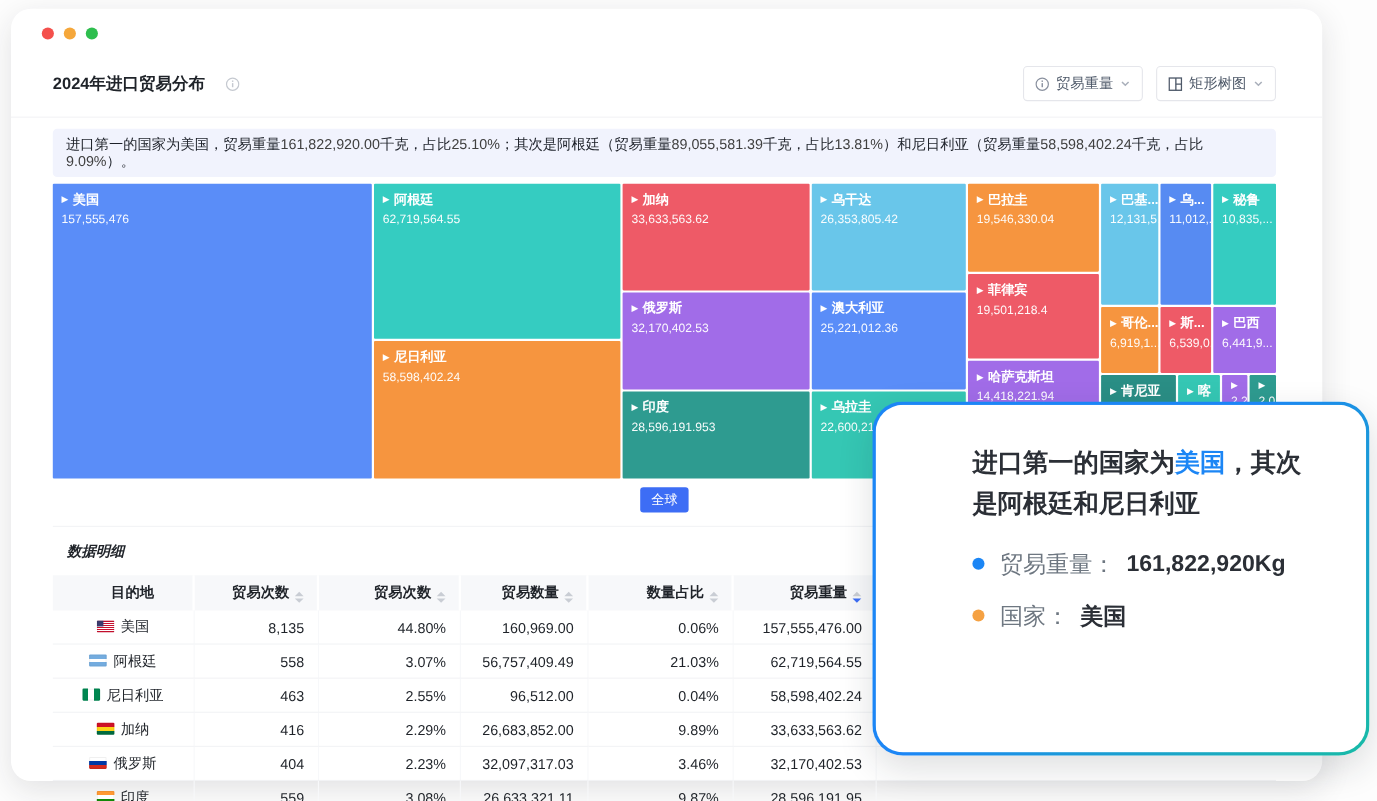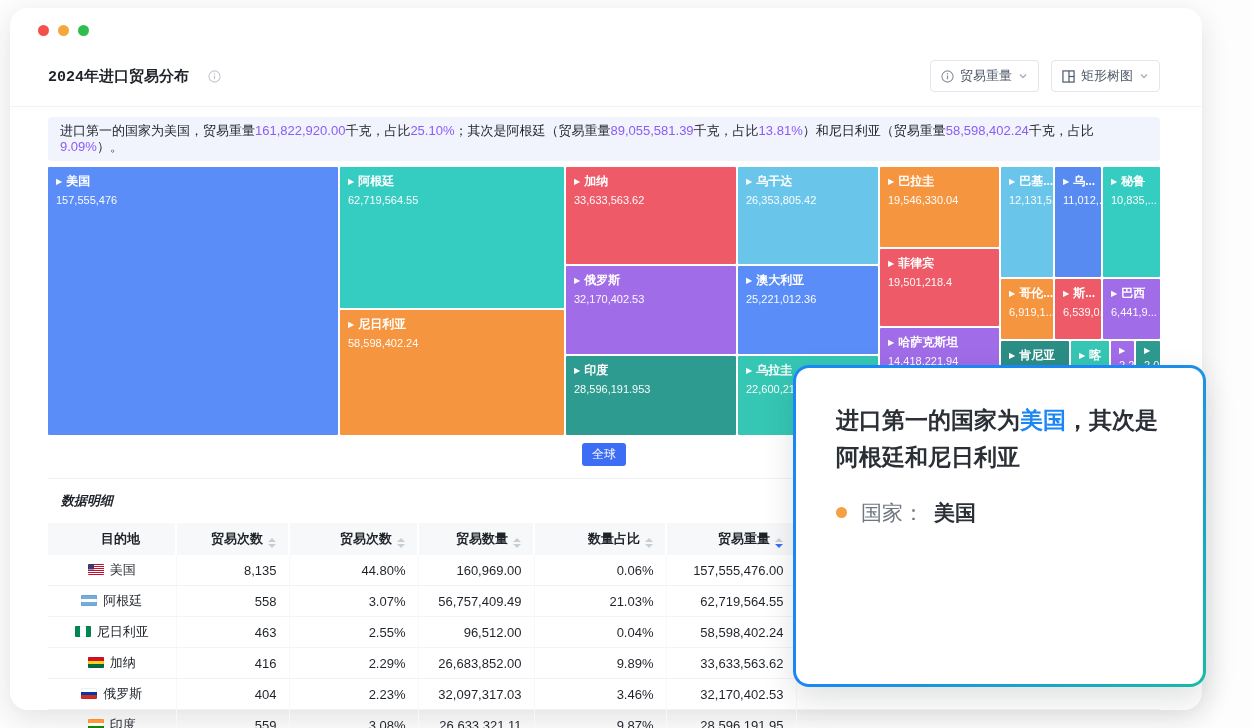--- a/index.html
+++ b/index.html
@@ -4,28 +4,28 @@
 <style>
   html,body{margin:0;padding:0;width:1252px;height:728px;overflow:hidden;
     background:#fdfdfd;font-family:"Liberation Sans","DejaVu Sans",sans-serif;}
   .window{position:absolute;left:10px;top:8px;width:1192px;height:702px;background:#fff;
     border-radius:18px;box-shadow:0 8px 28px rgba(31,35,41,.12);}
   .titlebar{height:44px;display:flex;align-items:center;padding-left:28px;}
   .dot{width:11px;height:11px;border-radius:50%;margin-right:9px;}
   .dot.r{background:#F4504C}.dot.y{background:#F5A73B}.dot.g{background:#2EBE4E}
   .content{padding:0 42px 0 38px;}
   .hdr{display:flex;align-items:center;justify-content:space-between;padding:8px 0 14px;}
-  .page-title{font-size:15px;font-weight:700;color:#1f2329;display:flex;align-items:center;gap:19px;font-family:Liberation Mono, monospace;}
+  .page-title{font-size:15px;font-weight:700;color:#1f2329;display:flex;align-items:center;gap:19px;}
   .hdr-controls{display:flex;gap:12px;}
   .drop-btn{display:flex;align-items:center;gap:6px;border:1px solid #e5e6eb;border-radius:4px;
     padding:6px 10px;font-size:13px;color:#4e5969;background:#fff;cursor:pointer;}
   .divider{height:1px;background:#f2f3f5;margin:0 -42px 0 -38px;}
   .summary{margin-top:10px;background:#F1F3FD;border-radius:4px;padding:6px 12px;
     font-size:13px;color:#1d2129;line-height:16px;}
-  .summary .hl{color:#8b5cf6;}
+  .summary .hl{color:#404040;}
   .treemap{position:relative;margin-top:6px;height:268px;width:1112px;}
   .tm-cell{position:absolute;box-sizing:border-box;color:#fff;padding:6px 8px;overflow:hidden;
     cursor:pointer;border-radius:1px;}
   .tm-l1{font-size:12px;font-weight:700;white-space:nowrap;display:flex;align-items:center;gap:4px;}
   .tm-arrow{font-size:8px;line-height:1;}
   .tm-l2{font-size:11px;margin-top:4px;white-space:nowrap;opacity:.96;}
   .root-row{text-align:center;margin-top:8px;}
   .root-badge{display:inline-block;background:#3D6DF5;color:#fff;font-size:12px;
     padding:3px 10px;border-radius:3px;cursor:pointer;}
   .tbl-section{margin-top:12px;}
@@ -48,25 +48,25 @@
   .flag{display:inline-block;width:16px;height:11px;margin-right:6px;vertical-align:-1px;
     border-radius:1px;box-shadow:inset 0 0 0 1px rgba(0,0,0,.06);background-repeat:no-repeat;}
   .flag-us{background-image:linear-gradient(#3C3B6E,#3C3B6E),
     repeating-linear-gradient(180deg,#C8102E 0 1px,#fff 1px 2px);
     background-size:40% 50%,100% 100%;background-position:0 0,0 0;}
   .flag-ar{background-image:linear-gradient(180deg,#74ACDF 0 34%,#fff 34% 66%,#74ACDF 66%);}
   .flag-ng{background-image:linear-gradient(90deg,#008751 0 34%,#fff 34% 66%,#008751 66%);}
   .flag-gh{background-image:linear-gradient(180deg,#CE1126 0 34%,#FCD116 34% 66%,#006B3F 66%);}
   .flag-ru{background-image:linear-gradient(180deg,#fff 0 34%,#0039A6 34% 66%,#D52B1E 66%);}
   .flag-in{background-image:linear-gradient(180deg,#FF9933 0 34%,#fff 34% 66%,#138808 66%);}
-  .tooltip{position:absolute;left:783px;top:357px;width:413px;height:322px;z-index:20;
-    border:3px solid transparent;border-radius:16px;
+  .tooltip{position:absolute;left:783px;top:357px;width:452px;height:322px;z-index:20;
+    border:3px solid transparent;border-radius:28px;
     background:linear-gradient(#fff,#fff) padding-box,
                linear-gradient(135deg,#1C86F5 0%,#1C86F5 45%,#18BBA6 100%) border-box;
-    box-shadow:0 12px 32px rgba(31,35,41,.14);box-sizing:border-box;}
+    box-shadow:0 12px 32px rgba(31,35,41,.14);box-sizing:border-box;padding-left:48px;}
   .tt-inner{padding:34px 38px 0 40px;}
   .tt-title{font-size:23px;line-height:1.62;color:#2b2f36;font-weight:600;}
   .tt-title .hl{color:#1C86F5;}
   .tt-list{margin-top:22px;}
   .tt-item{display:flex;align-items:center;margin-bottom:19px;font-size:21px;}
   .tt-dot{width:11px;height:11px;border-radius:50%;margin-right:14px;flex:none;}
   .tt-label{color:#6E7781;margin-right:10px;}
   .tt-value{color:#2b2f36;font-weight:600;}
   .icon-svg{display:block;}
 </style>
@@ -400,20 +400,25 @@
           </tbody>
       </table>
     </div>
   </div>
 
   <div class="tooltip">
     <div class="tt-inner">
       <div class="tt-title"><span>进口第一的国家为</span><span class="hl">美国</span><span>，其次是阿根廷和尼日利亚</span></div>
       <div class="tt-list">
           <div class="tt-item">
+            <span class="tt-dot" style="background: rgb(28, 134, 245);"></span>
+            <span class="tt-label">贸易重量：</span>
+            <span class="tt-value" style="color: rgb(43, 47, 54);">161,822,920Kg</span>
+          </div>
+          <div class="tt-item">
             <span class="tt-dot" style="background: rgb(245, 161, 66);"></span>
             <span class="tt-label">国家：</span>
             <span class="tt-value" style="color: rgb(43, 47, 54);">美国</span>
           </div>
         </div>
     </div>
   </div>
 </div>
 
 </body></html>

